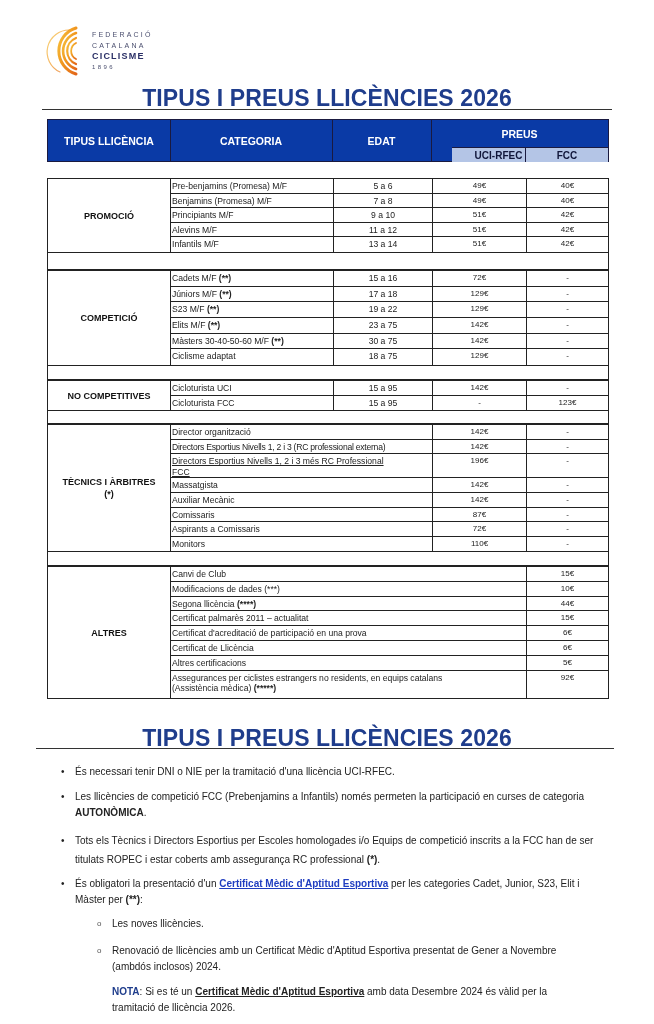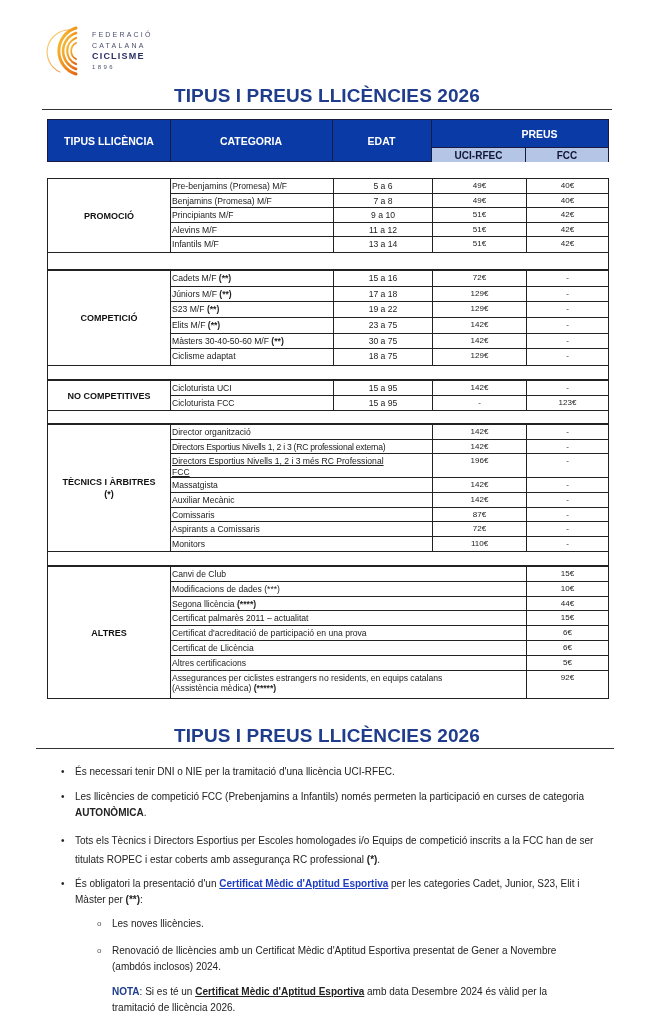--- a/index.html
+++ b/index.html
@@ -9,21 +9,21 @@
   
   .logo { position: absolute; left: 40px; top: 24px; width: 130px; height: 56px; }
   .logo svg { position: absolute; left: 0; top: 0; }
   .logo-text { position: absolute; left: 52px; top: 6px; line-height: 10.5px; }
   .logo-text span { display: block; font-size: 7px; letter-spacing: 2.2px; color: #4a4e6e; }
   .logo-text span.strong { font-size: 9px; font-weight: bold; letter-spacing: 1.2px; color: #2a2f66; }
   .logo-text span.year { font-size: 6px; letter-spacing: 2.4px; }
 
   
   .doc-title { position: absolute; left: 0; width: 654px; text-align: center;
-    font-weight: bold; font-size: 19px; color: #1f3d8c; letter-spacing: 0.1px; }
+    font-weight: bold; font-size: 23px; color: #1f3d8c; letter-spacing: 0.1px; }
   .title-1 { top: 85px; }
   .title-2 { top: 725px; }
   .rule { position: absolute; height: 1px; background: #333; }
   .rule-1 { left: 42px; width: 570px; top: 109px; }
   .rule-2 { left: 36px; width: 578px; top: 748px; }
 
   
   .hdr { position: absolute; left: 47px; top: 119px; width: 562px; height: 43px;
     background: #0a3aa6; border: 1px solid #1a1a40; }
   .hdr .h { position: absolute; color: #fff; font-weight: bold; font-size: 10.5px;
@@ -94,22 +94,22 @@
 <div class="doc-title title-1">TIPUS I PREUS LLICÈNCIES 2026</div>
 <div class="rule rule-1"></div>
 
 <div class="hdr">
   <div class="h" style="left:0;width:122px;top:0;height:41px;">TIPUS LLICÈNCIA</div>
   <div class="vline" style="left:122px;"></div>
   <div class="h" style="left:122px;width:162px;top:0;height:41px;">CATEGORIA</div>
   <div class="vline" style="left:284px;"></div>
   <div class="h" style="left:284px;width:99px;top:0;height:41px;">EDAT</div>
   <div class="vline" style="left:383px;"></div>
-  <div class="h" style="left:403px;width:177px;top:0;height:27px;">PREUS</div>
-  <div class="sub" style="left:384px;width:93px;">UCI-RFEC</div>
+  <div class="h" style="left:383px;width:177px;top:0;height:27px;">PREUS</div>
+  <div class="sub" style="left:404px;width:93px;">UCI-RFEC</div>
   <div class="sub" style="left:477px;width:83px;border-left:1px solid #1a1a40;">FCC</div>
 </div>
 
 <div class="sec" style="top:178px;height:75px;">
   <div class="sec-label">PROMOCIÓ</div>
   <div class="sec-rows">
     <div class="row" style="height:14.6px;">
       <div class="c cat">Pre-benjamins (Promesa) M/F</div>
       <div class="c edat">5 a 6</div>
       <div class="c uci">49€</div>

